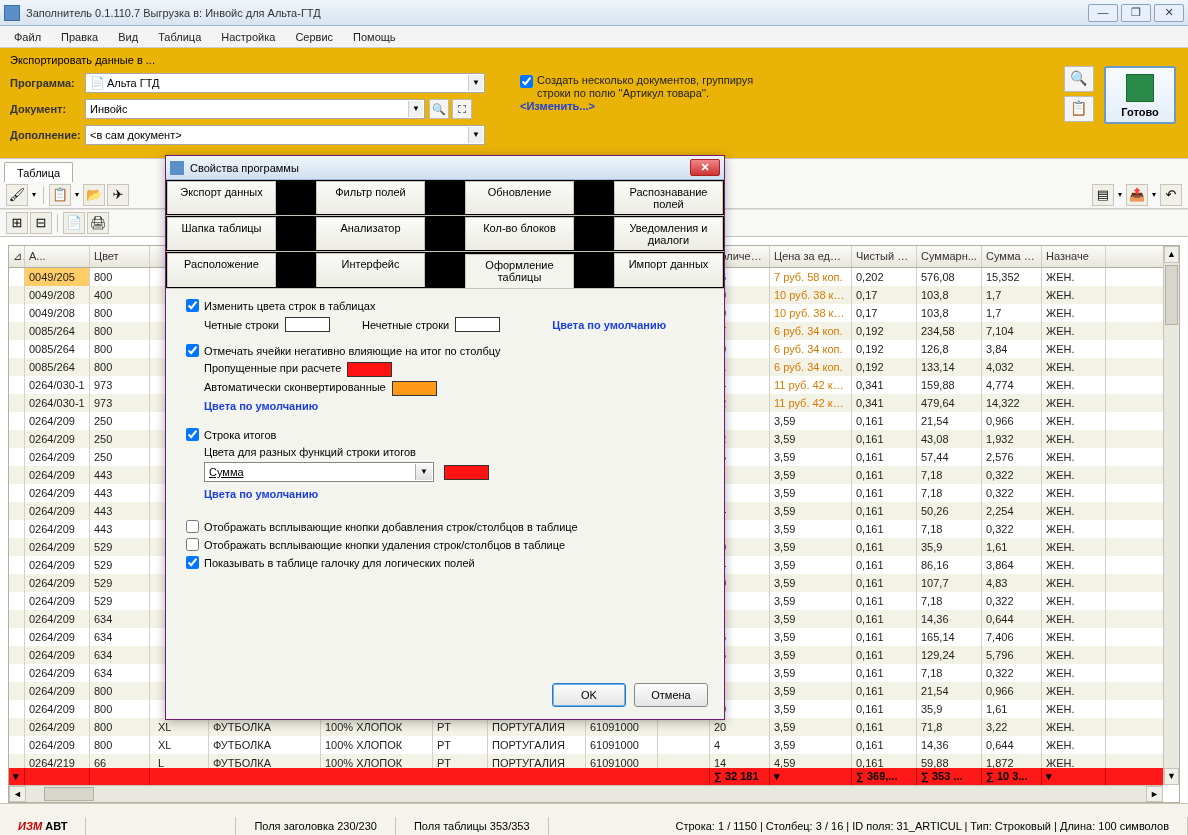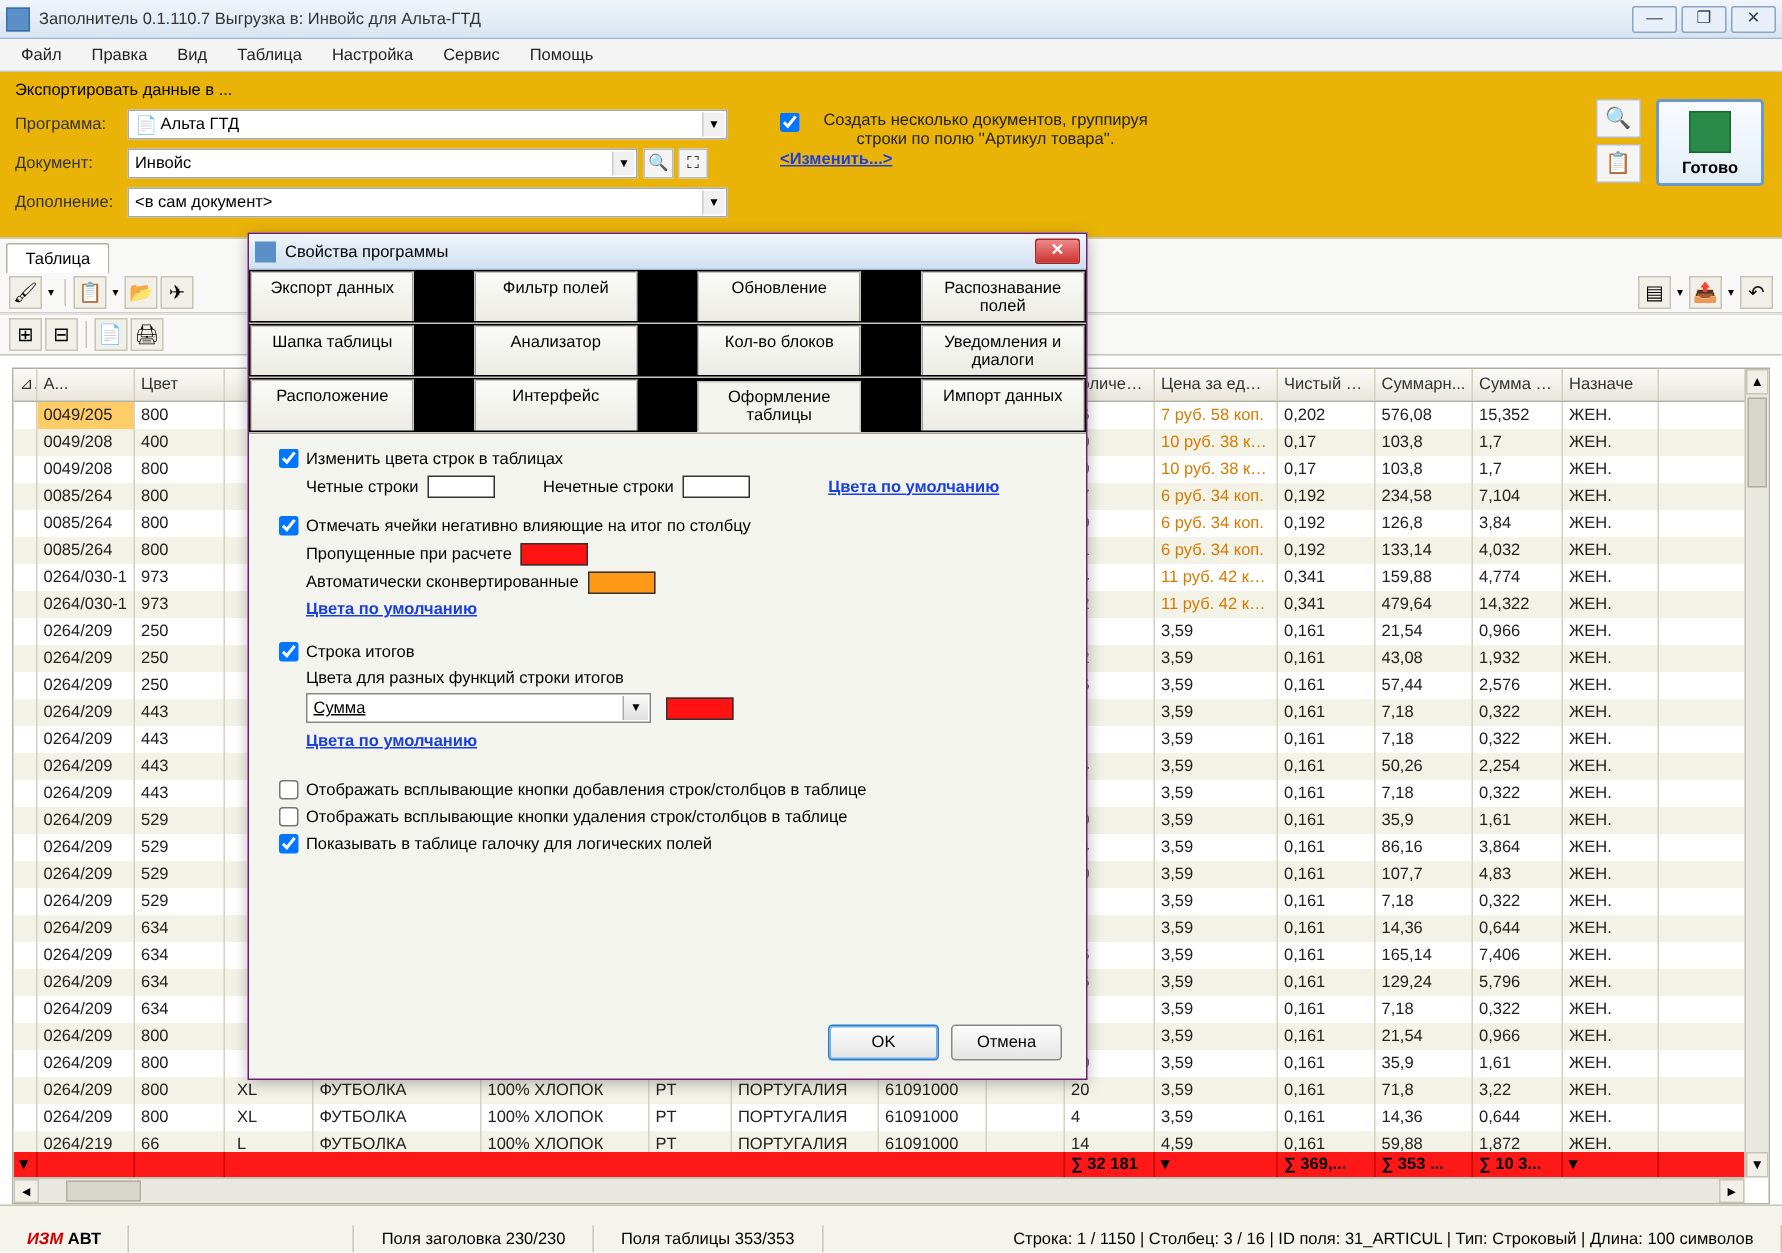--- a/index.html
+++ b/index.html
@@ -5,32 +5,32 @@
 * { box-sizing: border-box; margin: 0; padding: 0; }
 body { font-family: Tahoma, Arial, sans-serif; font-size: 11px; background: #fff; width: 1188px; height: 835px; overflow: hidden; position: relative; }
 .titlebar { height: 26px; background: linear-gradient(#f0f5fa, #d8e4f0); border-bottom: 1px solid #9db9d8; display: flex; align-items: center; padding: 0 4px; }
 .titlebar .icon { width: 16px; height: 16px; background: #5a8fc8; margin-right: 6px; border: 1px solid #3a6fa8; }
 .titlebar .title { flex: 1; color: #333; }
 .titlebar .winbtn { width: 30px; height: 18px; border: 1px solid #8aa5c4; background: #e8eff8; margin-left: 3px; text-align: center; line-height: 15px; color: #345; cursor: pointer; border-radius: 2px; }
 .menubar { height: 22px; background: #f4f4f4; border-bottom: 1px solid #ccc; display: flex; align-items: center; padding: 0 6px; gap: 4px; }
 .menubar .item { padding: 3px 8px; cursor: pointer; color: #222; }
 .config-area { background: #eab308; border-bottom: 1px solid #c8c4b8; padding: 6px 10px 8px; position: relative; }
 .config-row { display: flex; align-items: center; margin-bottom: 4px; height: 22px; }
-.config-row label { width: 75px; color: #333; }
+.config-row label { width: 75px; color: #333; font-weight: bold; }
 .combo { border: 1px solid #a8a8a8; background: #fff; height: 20px; display: flex; align-items: center; padding: 0 4px; position: relative; }
 .combo.w1 { width: 400px; }
 .combo .arrow { position: absolute; right: 1px; top: 1px; bottom: 1px; width: 15px; background: #f0f0f0; border-left: 1px solid #ccc; text-align: center; line-height: 16px; font-size: 8px; }
 .combo .smicon { width: 14px; height: 14px; margin-right: 3px; font-size: 12px; text-align: center; }
 .doc-btns { display: flex; gap: 3px; margin-left: 4px; }
 .doc-btn { width: 20px; height: 20px; border: 1px solid #bbb; background: #f4f4f4; text-align: center; line-height: 18px; cursor: pointer; }
 .group-block { position: absolute; left: 520px; top: 26px; font-size: 11px; color: #222; }
 .group-block .chk { display: flex; align-items: flex-start; gap: 4px; }
 .group-block input[type=checkbox] { margin-top: 1px; }
-.group-block .txt { width: 240px; line-height: 13px; text-align: center; }
-.link { color: #1a3fe0; text-decoration: underline; cursor: pointer; }
+.group-block .txt { width: 240px; line-height: 13px; }
+.link { color: #1a3fe0; cursor: pointer; }
 .ready-btn { position: absolute; right: 12px; top: 18px; width: 72px; height: 58px; border: 2px solid #6a9acc; border-radius: 3px; background: linear-gradient(#f8fbff,#e4eef8); text-align: center; padding-top: 6px; cursor: pointer; font-weight: bold; }
 .ready-btn .ricon { width: 28px; height: 28px; background: #2a8a4a; margin: 0 auto 4px; border: 1px solid #186a2a; }
 .side-btn { position: absolute; right: 94px; width: 30px; height: 26px; border: 1px solid #bbb; background: #f4f4f4; text-align: center; line-height: 22px; cursor: pointer; font-size: 14px; }
 
 .worktabs { padding: 2px 0 0 4px; background: #f8f8f6; }
 .worktabs .tab { display: inline-block; padding: 4px 12px 3px; border: 1px solid #b0b0a0; border-bottom: none; background: #fff; border-radius: 2px 2px 0 0; position: relative; top: 1px; }
 .toolbar { background: #f8f8f6; border-bottom: 1px solid #ccc; height: 28px; display: flex; align-items: center; padding: 0 6px; gap: 2px; }
 .toolbar.second { border-top: 1px solid #e0e0d8; border-bottom: 1px solid #c8c4b8; }
 .tb-btn { width: 22px; height: 22px; border: 1px solid #c8c4b8; background: #f0efe8; text-align: center; line-height: 20px; cursor: pointer; font-size: 13px; }
 .tb-sep { width: 1px; height: 18px; background: #c8c4b8; margin: 0 3px; }

